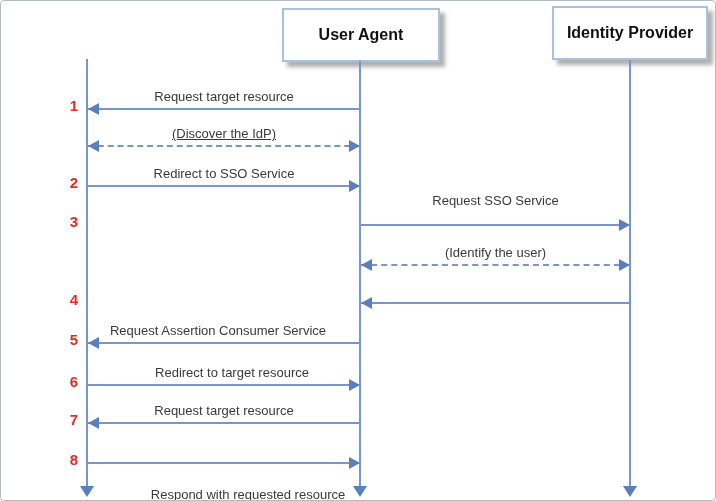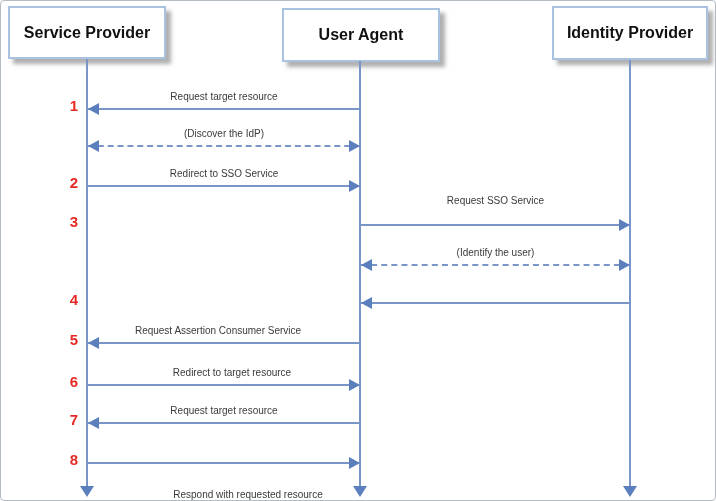--- a/index.html
+++ b/index.html
@@ -48,58 +48,55 @@
     border-top:6px solid transparent;border-bottom:6px solid transparent;
     border-right:11px solid var(--head);
   }
   .msg-line.head-right::after{
     content:"";position:absolute;right:0;top:-7px;width:0;height:0;
     border-top:6px solid transparent;border-bottom:6px solid transparent;
     border-left:11px solid var(--head);
   }
   .msg-label{
     position:absolute;text-align:center;
-    font-size:10px;color:var(--text);
+    font-size:13px;color:var(--text);
     white-space:nowrap;line-height:16px;
   }
   .msg-num{
     position:absolute;width:22px;text-align:right;
     font-weight:bold;font-size:15px;color:var(--red);
     line-height:16px;
   }
 </style>
 </head>
 <body>
 
 <div class="frame">
 
-  <div class="actor-box" style="left:7px;top:5px;width:158px;height:53px;">
-    <span>Service Provider</span>
-  </div>
   <div class="actor-box" style="left:281px;top:7px;width:158px;height:54px;">
     <span>User Agent</span>
   </div>
   <div class="actor-box" style="left:551px;top:5px;width:156px;height:54px;text-align:center;">
     <span>Identity Provider</span>
   </div>
 
   <div class="lifeline" style="left:85px;top:58px;height:428px;"></div>
   <div class="lifeline-arrow" style="left:79px;top:485px;"></div>
 
   <div class="lifeline" style="left:358px;top:60px;height:426px;"></div>
   <div class="lifeline-arrow" style="left:352px;top:485px;"></div>
 
   <div class="lifeline" style="left:628px;top:59px;height:427px;"></div>
   <div class="lifeline-arrow" style="left:622px;top:485px;"></div>
 
   <div class="msg-num" style="left:55px;top:97px;">1</div>
   <div class="msg-label" style="left:87px;top:88px;width:272px;">Request target resource</div>
   <div class="msg-line head-left" style="left:87px;top:107px;width:272px;"></div>
 
-  <div class="msg-label" style="left:87px;top:125px;width:272px;">(Discover the IdP)</div>
+  <div class="msg-label" style="left:87px;top:125px;width:272px;text-decoration:underline;">(Discover the IdP)</div>
   <div class="msg-line dashed head-left head-right" style="left:87px;top:144px;width:272px;"></div>
 
   <div class="msg-num" style="left:55px;top:174px;">2</div>
   <div class="msg-label" style="left:87px;top:165px;width:272px;">Redirect to SSO Service</div>
   <div class="msg-line head-right" style="left:87px;top:184px;width:272px;"></div>
 
   <div class="msg-num" style="left:55px;top:213px;">3</div>
   <div class="msg-label" style="left:360px;top:192px;width:269px;">Request SSO Service</div>
   <div class="msg-line head-right" style="left:360px;top:223px;width:269px;"></div>
 

